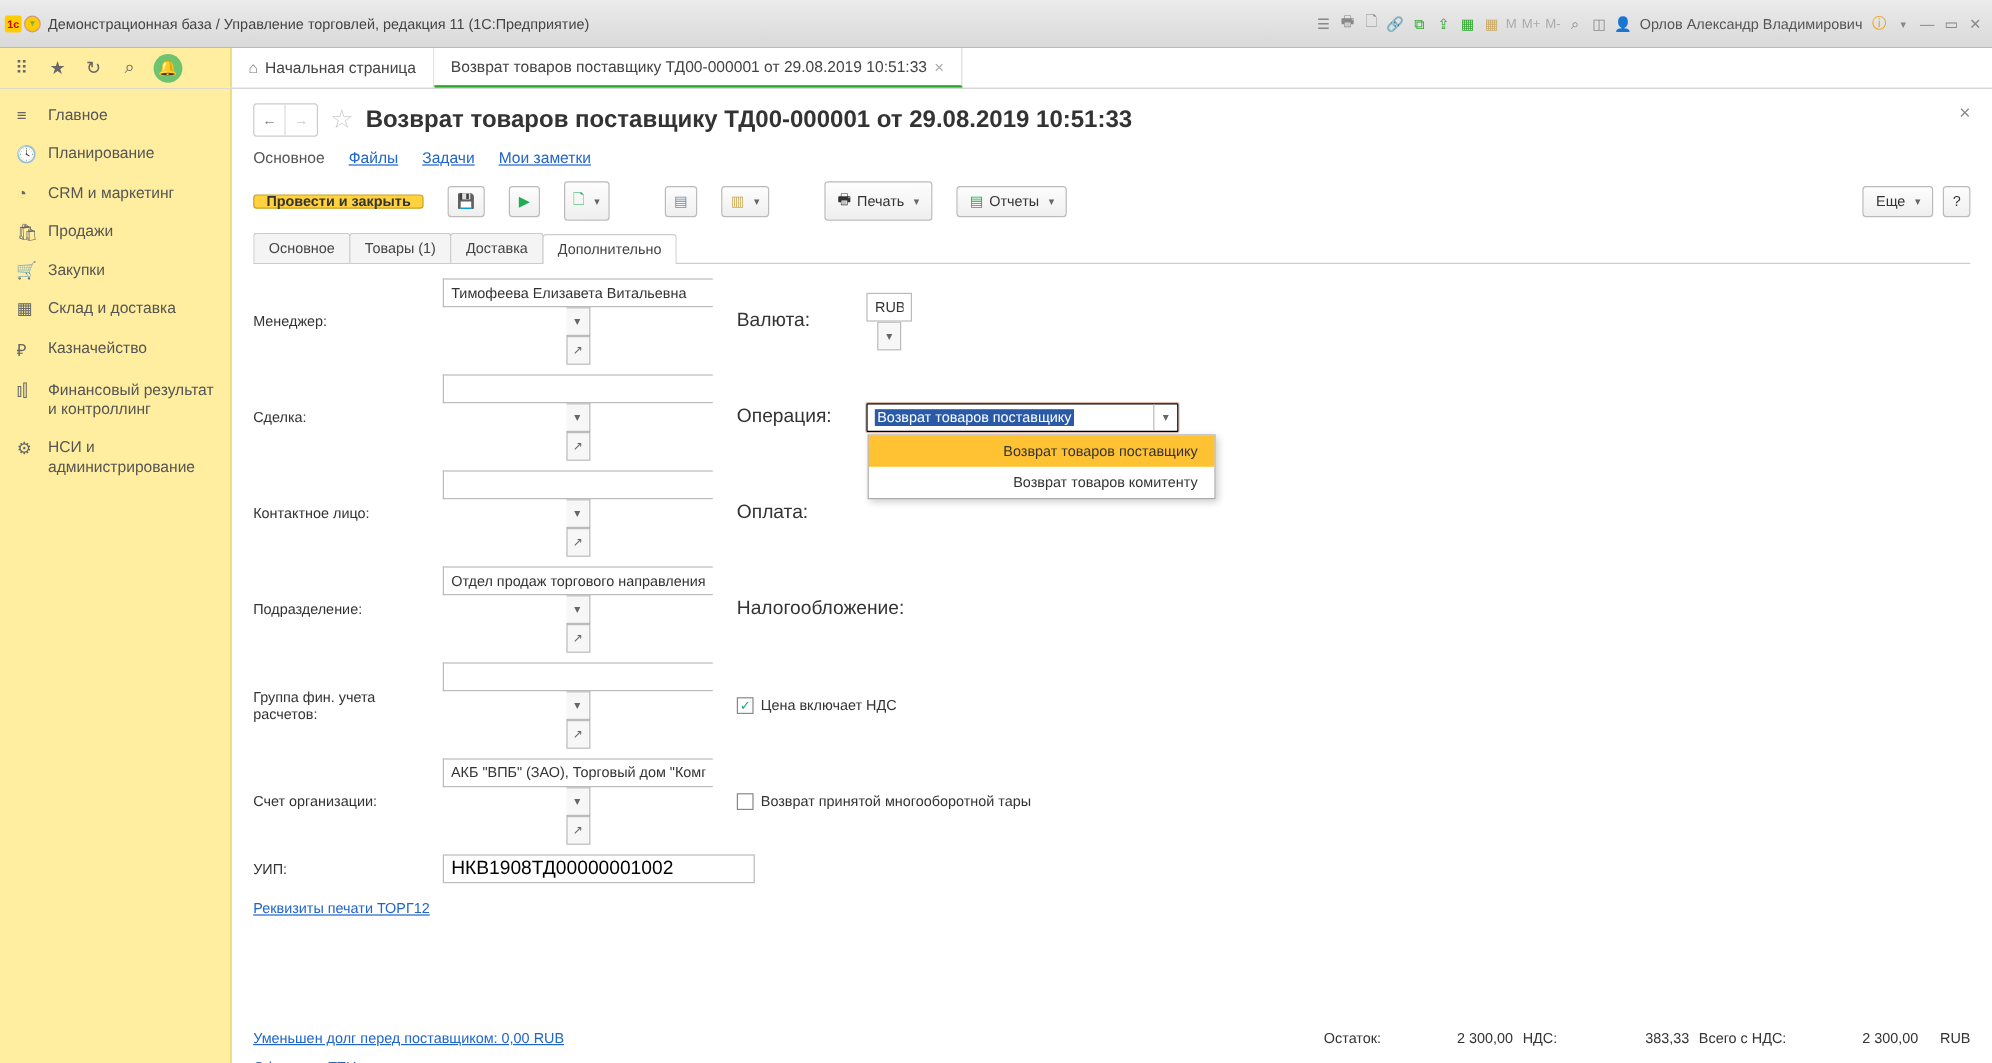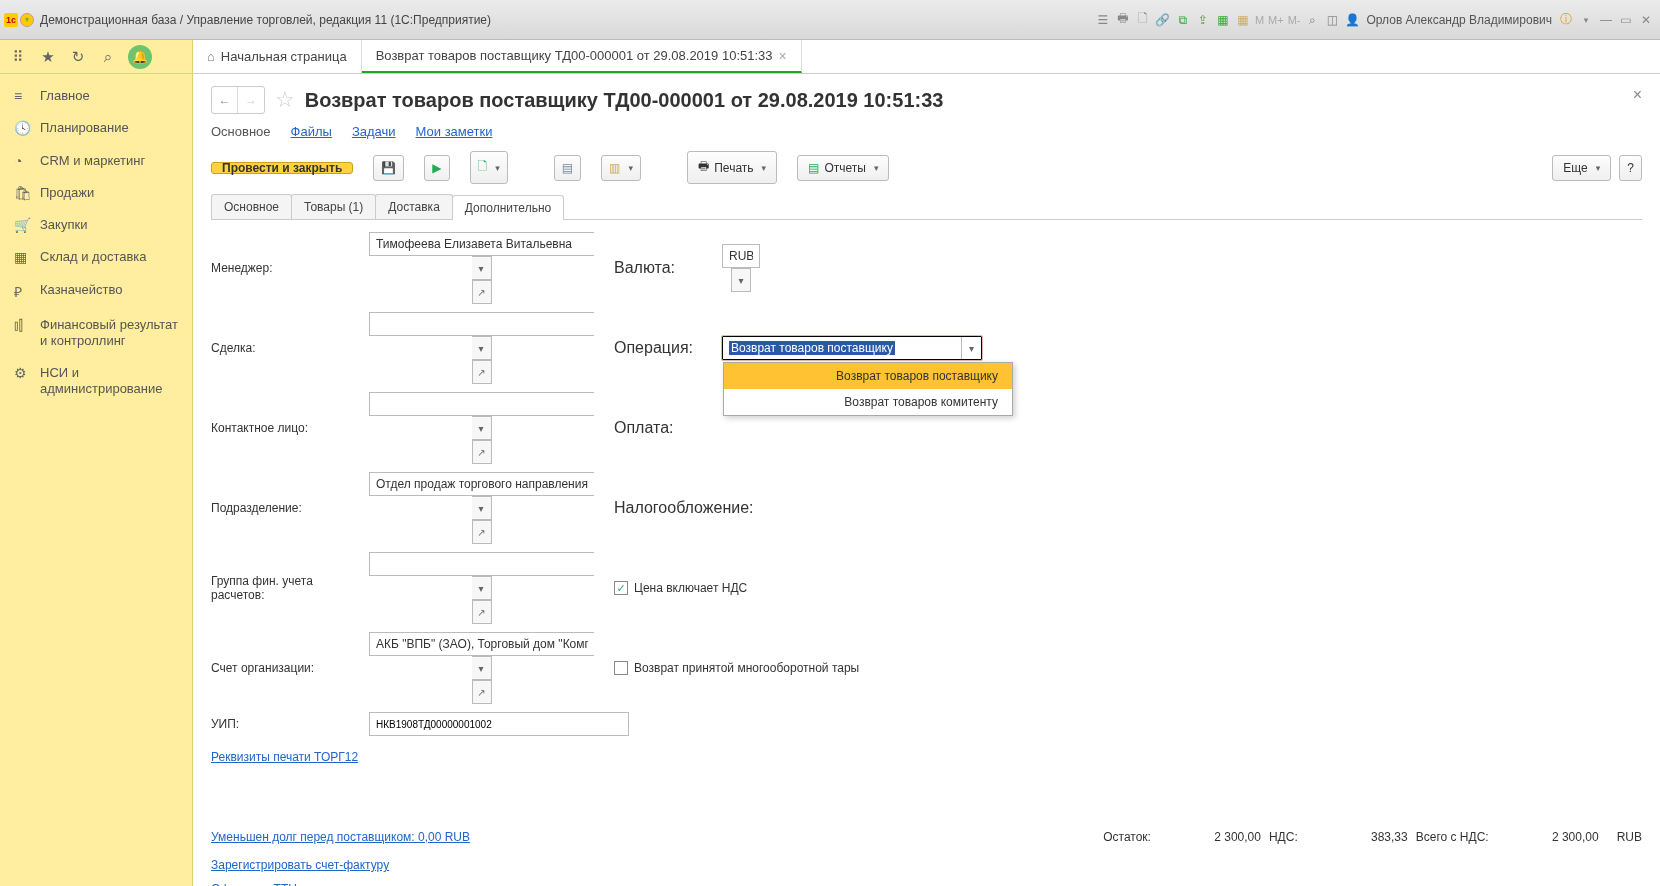--- a/index.html
+++ b/index.html
@@ -66,21 +66,21 @@
 .dropdown .opt { padding:6px 14px; font-size:12px; cursor:pointer;}
 .dropdown .opt.hl { background:#ffc233; }
 .chk-row { display:flex; align-items:center; gap:6px; font-size:12px; color:#333;}
 .chk { width:14px; height:14px; border:1px solid #888; display:flex; align-items:center; justify-content:center; font-size:11px; color:#2a7; background:#fff;}
 .link { color:#2066c9; text-decoration:underline; font-size:12px; cursor:pointer; }
 .footer { margin-top:auto;}
 .footer .fl { display:flex; align-items:center; font-size:12px; color:#333; margin-top:8px;}
 .footer .lab2 { margin-left:auto; padding-right:8px;}
 .footer .val2 { width:110px; text-align:right; padding-right:8px;}
 .footer .cur { margin-left:10px;}
-.inp-plain { border:1px solid #bbb; height:24px; padding:0 6px; font-size:10px; width:260px;}
+.inp-plain { border:1px solid #bbb; height:24px; padding:0 6px; font-size:16px; width:260px;}
 </style>
 </head>
 <body>
 
 <div class="titlebar">
   <span class="logo">1c</span>
   <span class="dd">▾</span>
   <span class="title">Демонстрационная база / Управление торговлей, редакция 11  (1С:Предприятие)</span>
   <span class="spacer"></span>
   <span class="ticon">☰</span>
@@ -355,17 +355,16 @@
       <div class="fl">
         <span class="link">Уменьшен долг перед поставщиком: 0,00 RUB</span>
         <span class="lab2">Остаток:</span>
         <span class="val2">2 300,00</span>
         <span style="padding-right:8px;">НДС:</span>
         <span class="val2">383,33</span>
         <span style="padding-right:8px;">Всего с НДС:</span>
         <span class="val2">2 300,00</span>
         <span class="cur">RUB</span>
       </div>
-      <div style="margin-top:14px;"><span class="link">Зарегистрировать счет-фактуру</span></div>
       <div style="margin-top:10px;"><span class="link">Оформить ТТН</span></div>
     </div>
   </div>
 </div>
 
 </body></html>

